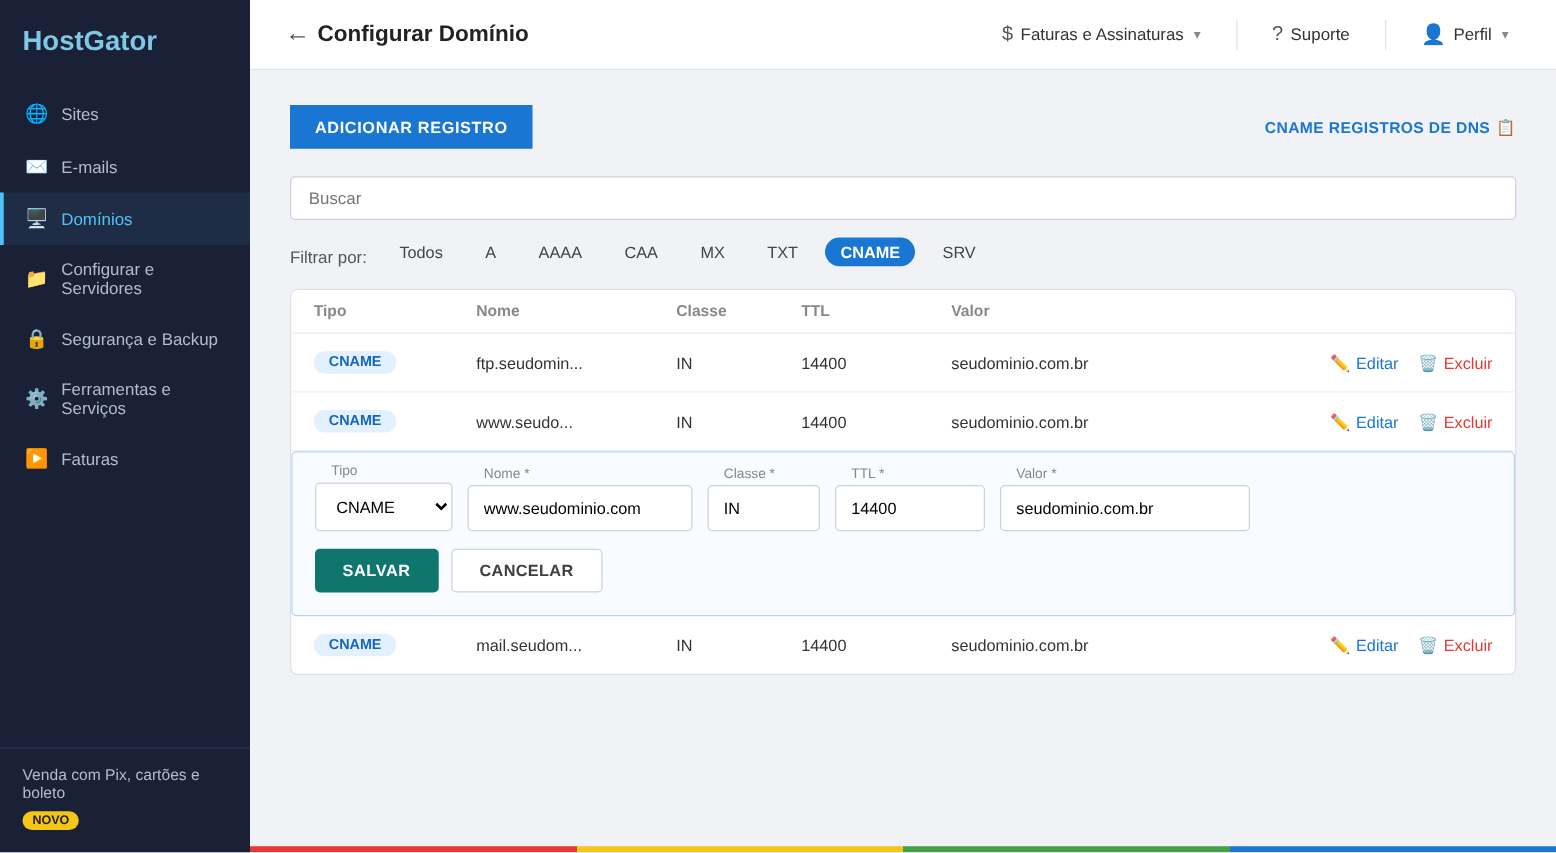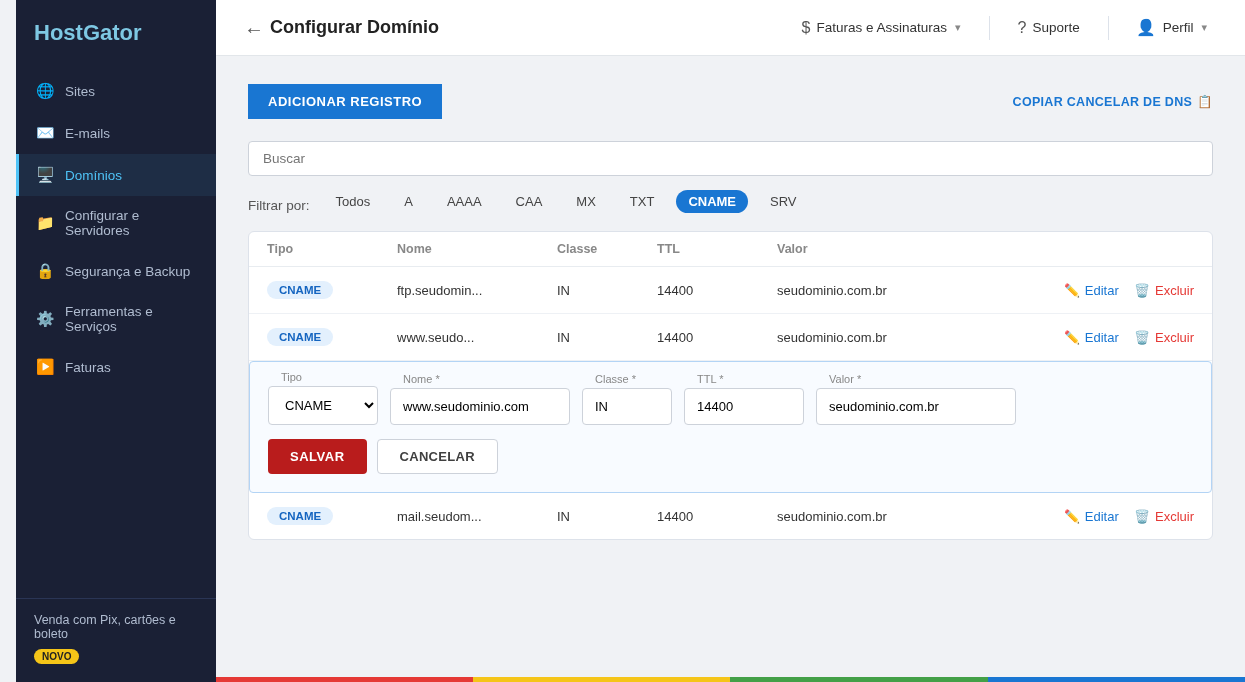--- a/index.html
+++ b/index.html
@@ -7,21 +7,20 @@
 
     
     .sidebar {
       width: 200px;
       background: #1a2035;
       color: #fff;
       display: flex;
       flex-direction: column;
       flex-shrink: 0;
       height: 100%;
-      margin-left: 16px;
     }
     .sidebar-logo {
       padding: 20px 18px 24px;
       font-size: 22px;
       font-weight: 800;
       color: #fff;
     }
     .sidebar-logo span { color: #7ec8e3; }
     .sidebar-nav { flex: 1; }
     .sidebar-item {
@@ -271,21 +270,21 @@
       background: #fff;
       margin-top: 6px;
     }
     .form-field-tipo select { width: 110px; }
     .form-field-nome input { width: 180px; }
     .form-field-classe input { width: 90px; }
     .form-field-ttl input { width: 120px; }
     .form-field-valor input { width: 200px; }
     .edit-actions { display: flex; gap: 10px; }
     .btn-salvar {
-      background: #b91c1c;
+      background: #0f766e;
       color: #fff;
       border: none;
       border-radius: 4px;
       padding: 9px 22px;
       font-size: 13px;
       font-weight: 700;
       cursor: pointer;
       letter-spacing: 0.5px;
     }
     .btn-cancelar {
@@ -374,21 +373,21 @@
       <span class="chevron">▾</span>
     </div>
   </div>
 
   <div class="content">
 
     
     <div class="toolbar-row">
       <button class="btn-add">ADICIONAR REGISTRO</button>
       <div class="copy-link">
-        <span>COPIAR CANCELAR DE DNS</span>
+        <span>CNAME REGISTROS DE DNS</span>
         <span>📋</span>
       </div>
     </div>
 
     
     <input class="search-bar" type="text" placeholder="Buscar" style="">
 
     
     <div class="filter-row">
       <span class="filter-label">Filtrar por:</span>

